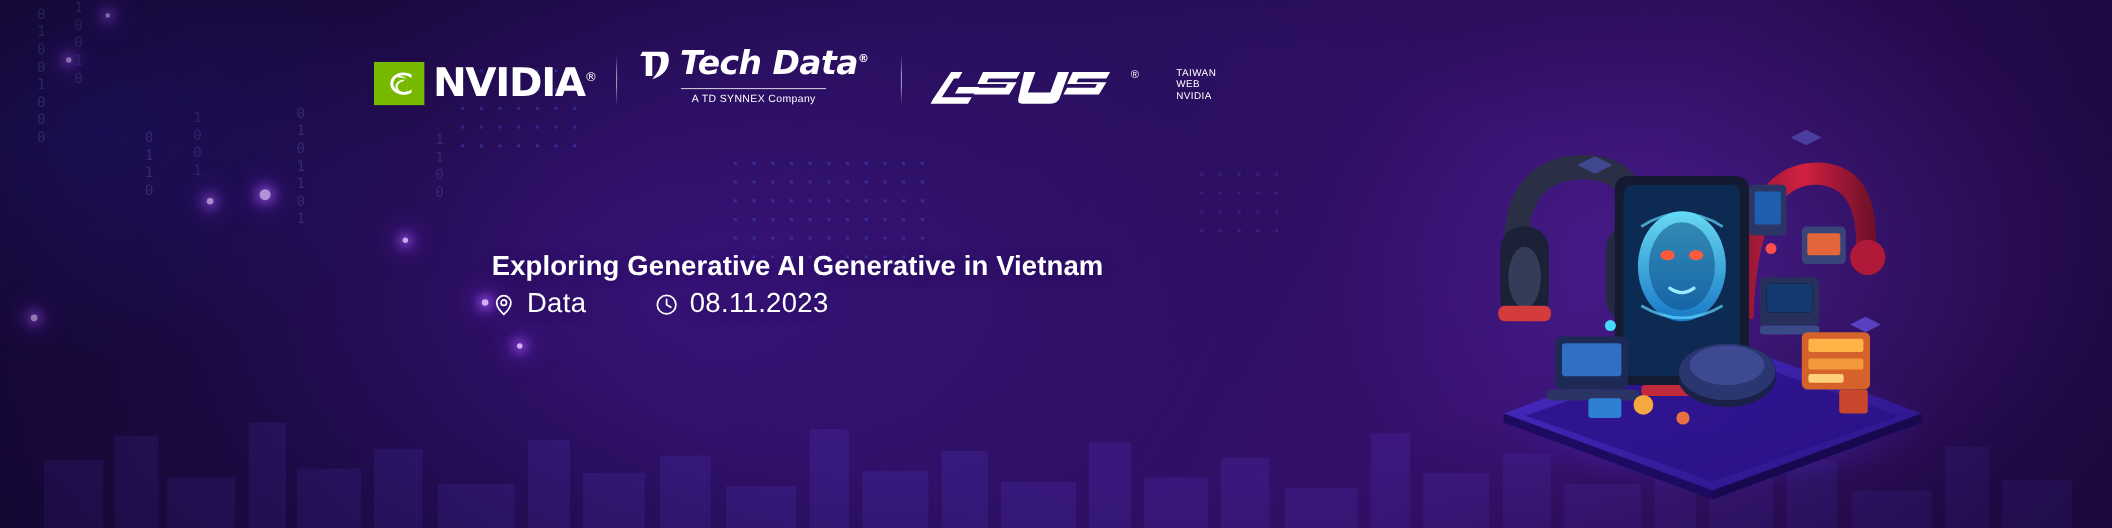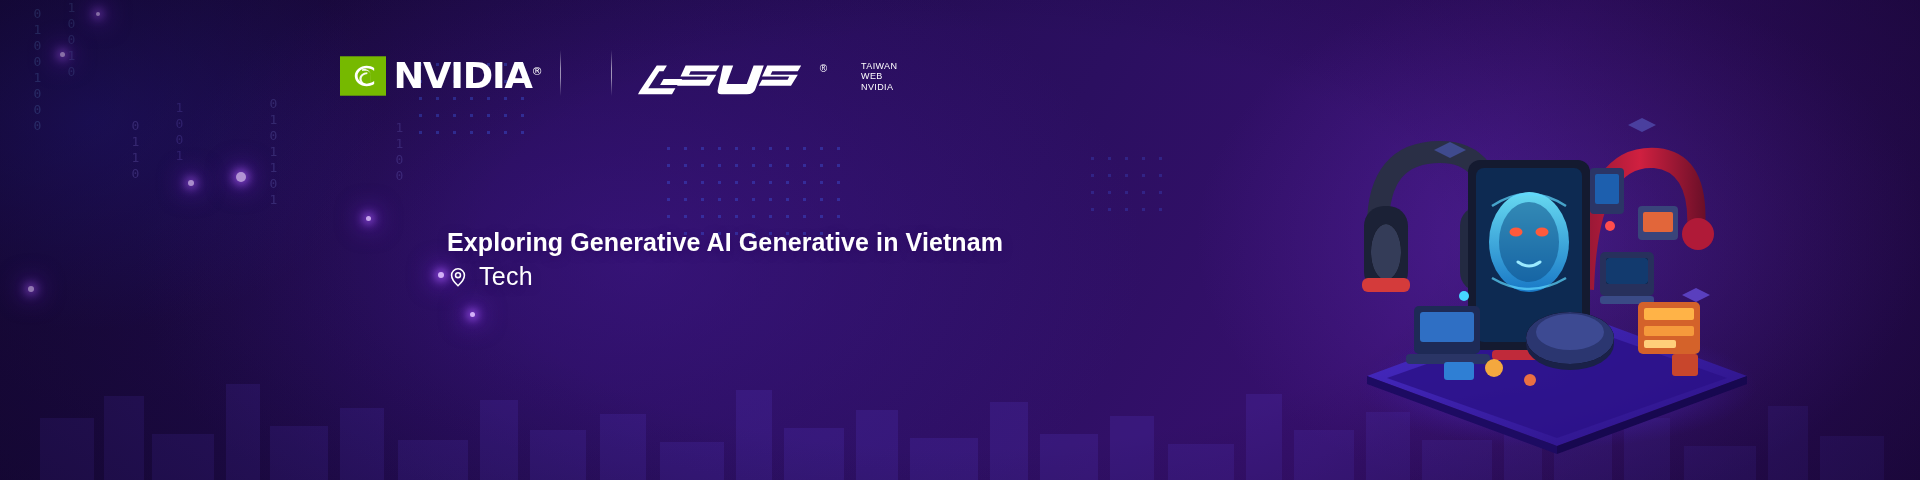--- a/index.html
+++ b/index.html
@@ -265,20 +265,32 @@
         <path d="M18 24c0-7 6.6-12.4 14.4-12.4 3.6 0 6.8 1 9.2 2.6v3.6c-2.3-1.9-5.4-3.1-9.1-3.1-6.2 0-11.1 4.2-11.1 9.3s4.9 9.3 11.1 9.3c3.7 0 6.8-1.2 9.1-3.1v3.6c-2.4 1.6-5.6 2.6-9.2 2.6C24.6 36.4 18 31 18 24z" fill="#ffffff"></path>
         <path d="M31.6 17.6c3.2 0 5.9 2.4 5.9 5.4v10.6c-.9.2-1.9.3-2.9.3-4.6 0-8.3-2.8-8.3-6.3 0-3.3 3.1-5.9 7-6.1v-2c-5.4.2-9.7 3.7-9.7 8 0 4.5 4.6 8.2 10.3 8.2 1.2 0 2.4-.2 3.5-.5V23c0-4.1-3.6-7.4-8-7.4-.9 0-1.7.1-2.5.3v1.9c.8-.2 1.7-.2 2.7-.2z" fill="#ffffff" opacity=".92"></path>
       </svg>
       <div class="nv-word">
         <span>NVIDIA</span><span class="nv-reg">®</span>
       </div>
     </div>
 
     <div class="logo-sep" style="margin:0 20px;"></div>
 
+    <div class="logo-td">
+      <div class="td-main">
+        <svg class="td-mark" viewBox="0 0 30 34">
+          <path d="M3 6 L22 6 Q27 6 27 13 Q27 26 12 31 Q20 22 20 14 Q20 10 16 10 L12 10 L12 28 L6 28 L6 10 L1 10 Z" fill="#ffffff"></path>
+        </svg>
+        <div class="td-word">
+          <span>Tech Data</span><span class="td-reg">®</span>
+        </div>
+      </div>
+      <div class="td-rule"></div>
+      <div class="td-tag">A TD SYNNEX Company</div>
+    </div>
 
     <div class="logo-sep" style="margin:0 26px 0 30px;"></div>
 
     <div class="logo-asus">
       <svg class="asus-svg" viewBox="0 0 210 40">
         <g fill="#ffffff">
           <path d="M2 34 L22 4 L34 4 L30 11 L25 11 L12 31 L44 31 L40 38 L0 38 Z"></path>
           <path d="M30 20 L52 20 L48 27 L26 27 Z"></path>
           <path d="M56 4 L96 4 L92 11 L62 11 L60 15 L92 15 L84 28 L46 28 L50 21 L80 21 L82 17 L50 17 Z"></path>
           <path d="M100 4 L112 4 L104 26 L128 26 L136 4 L148 4 L138 32 Q136 38 128 38 L98 38 Q92 38 94 32 Z"></path>
@@ -299,21 +311,28 @@
 
 
   <div class="subtitle">Exploring Generative AI Generative in Vietnam</div>
 
   <div class="meta-row">
     <div class="meta-item">
       <svg class="meta-icon" viewBox="0 0 24 24" fill="none" stroke="#ffffff" stroke-width="1.7">
         <path d="M12 21.5s7-6.3 7-11.4A7 7 0 0 0 5 10.1c0 5.1 7 11.4 7 11.4z"></path>
         <circle cx="12" cy="10" r="2.7"></circle>
       </svg>
-      <span class="meta-text">Tech</span>
+      <span class="meta-text">Data</span>
+    </div>
+    <div class="meta-item date">
+      <svg class="meta-icon" viewBox="0 0 24 24" fill="none" stroke="#ffffff" stroke-width="1.7">
+        <circle cx="12" cy="12" r="9.2"></circle>
+        <path d="M12 6.6V12l4.2 2.6" stroke-linecap="round"></path>
+      </svg>
+      <span class="meta-text">08.11.2023</span>
     </div>
   </div>
 
   <div class="hero">
     <svg viewBox="0 0 430 400">
       <defs>
         <linearGradient id="platG" x1="0" y1="0" x2="1" y2="1">
           <stop offset="0%" stop-color="#4a2fd0"></stop>
           <stop offset="100%" stop-color="#2a1080"></stop>
         </linearGradient>

